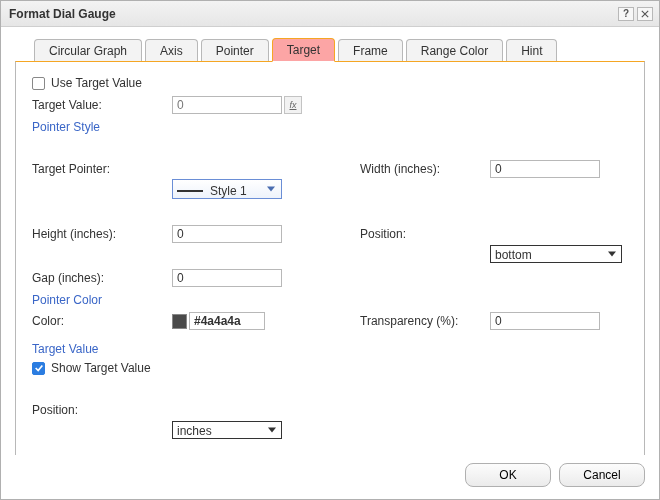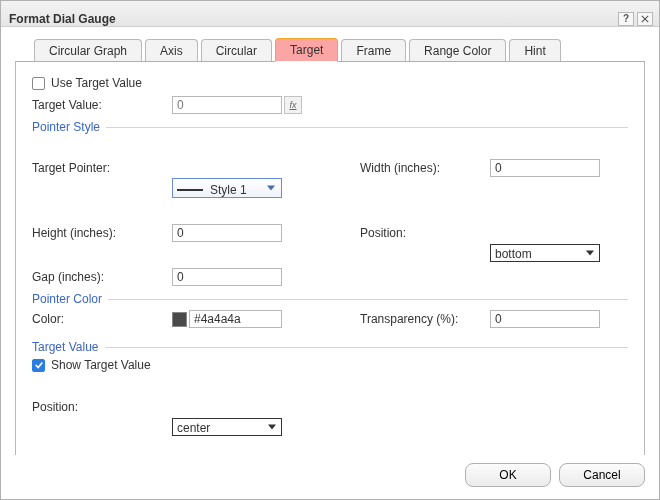--- a/index.html
+++ b/index.html
@@ -19,21 +19,21 @@
     border: 1px solid #b0b0b0;
     background: #fff;
     display: flex;
     flex-direction: column;
   }
   .titlebar {
     background: linear-gradient(#f3f3f3, #e6e6e6);
     border-bottom: 1px solid #cfcfcf;
     height: 26px;
     display: flex;
-    align-items: flex-end;
+    align-items: center;
     padding: 0 6px 0 8px;
     font-size: 12px;
     color: #333;
     font-weight: bold;
   }
   .titlebar .title { flex: 1; }
   .titlebar .win-btn {
     width: 16px; height: 14px;
     border: 1px solid #b8b8b8;
     margin-left: 3px;
@@ -88,21 +88,22 @@
   .tabpanel {
     border-top: 1px solid #f5a623;
   }
   .row { display: flex; align-items: center; margin-bottom: 6px; }
   .label { width: 140px; color: #333; }
   .group-label {
     color: #3a66c7;
     font-size: 12px;
     margin: 6px 0 4px 0;
     display: flex;
-    align-items: center;
+    align-items: flex-start;
+    flex-direction: column;
   }
   .group-label .line {
     flex: 1;
     border-top: 1px solid #d6d6d6;
     margin-left: 6px;
     height: 0;
   }
   input[type=text].field {
     height: 18px;
     border: 1px solid #b8b8b8;
@@ -211,21 +212,21 @@
       <svg viewBox="0 0 10 10" width="8" height="8">
           <path d="M1 1 L9 9 M9 1 L1 9" stroke="#555" stroke-width="1.4"></path>
         </svg>
     </span>
   </div>
 
   <div class="content">
     <div class="tabs">
       <div class="tab"><span>Circular Graph</span></div>
       <div class="tab"><span>Axis</span></div>
-      <div class="tab"><span>Circular</span></div>
+      <div class="tab"><span>Pointer</span></div>
       <div class="tab active"><span>Target</span></div>
       <div class="tab"><span>Frame</span></div>
       <div class="tab"><span>Range Color</span></div>
       <div class="tab"><span>Hint</span></div>
     </div>
 
     <div class="tabpanel">
 
       <div class="row">
         <span class="checkbox"></span>
@@ -264,21 +265,21 @@
         </div>
       </div>
 
       <div class="twocol">
         <div class="left row">
           <span class="label">Height (inches):</span>
           <input type="text" class="field dark" value="0" style="">
         </div>
         <div class="right row">
           <span class="label">Position:</span>
-          <div class="select plain" style="width:110px">
+          <div class="select plain" style="width:132px">
             <span class="sv">
                 <span>bottom</span>
               </span>
             <span class="arrow">
                 <svg viewBox="0 0 10 6">
                   <path d="M0 0 L5 6 L10 0 Z" fill="#333"></path>
                 </svg>
               </span>
           </div>
         </div>
@@ -291,21 +292,21 @@
 
       <div class="group-label">
         <span>Pointer Color</span>
           <span class="line"></span>
       </div>
 
       <div class="twocol">
         <div class="left row">
           <span class="label">Color:</span>
           <span class="swatch"></span>
-          <input type="text" class="field" style="width: 93px; color: rgb(51, 51, 51);" value="#4a4a4a">
+          <input type="text" class="field" style="width: 76px; color: rgb(51, 51, 51); font-weight: bold;" value="#4a4a4a">
         </div>
         <div class="right row">
           <span class="label">Transparency (%):</span>
           <input type="text" class="field dark" value="0" style="">
         </div>
       </div>
 
       <div class="group-label">
         <span>Target Value</span>
           <span class="line"></span>
@@ -317,21 +318,21 @@
               <path d="M2 6 L5 9 L10 3" stroke="#fff" stroke-width="2" fill="none"></path>
             </svg>
         </span>
         <span>Show Target Value</span>
       </div>
 
       <div class="row">
         <span class="label">Position:</span>
         <div class="select plain" style="width:110px">
           <span class="sv">
-              <span>center</span>
+              <span>inches</span>
             </span>
           <span class="arrow">
               <svg viewBox="0 0 10 6">
                 <path d="M0 0 L5 6 L10 0 Z" fill="#333"></path>
               </svg>
             </span>
         </div>
       </div>
 
     </div>

